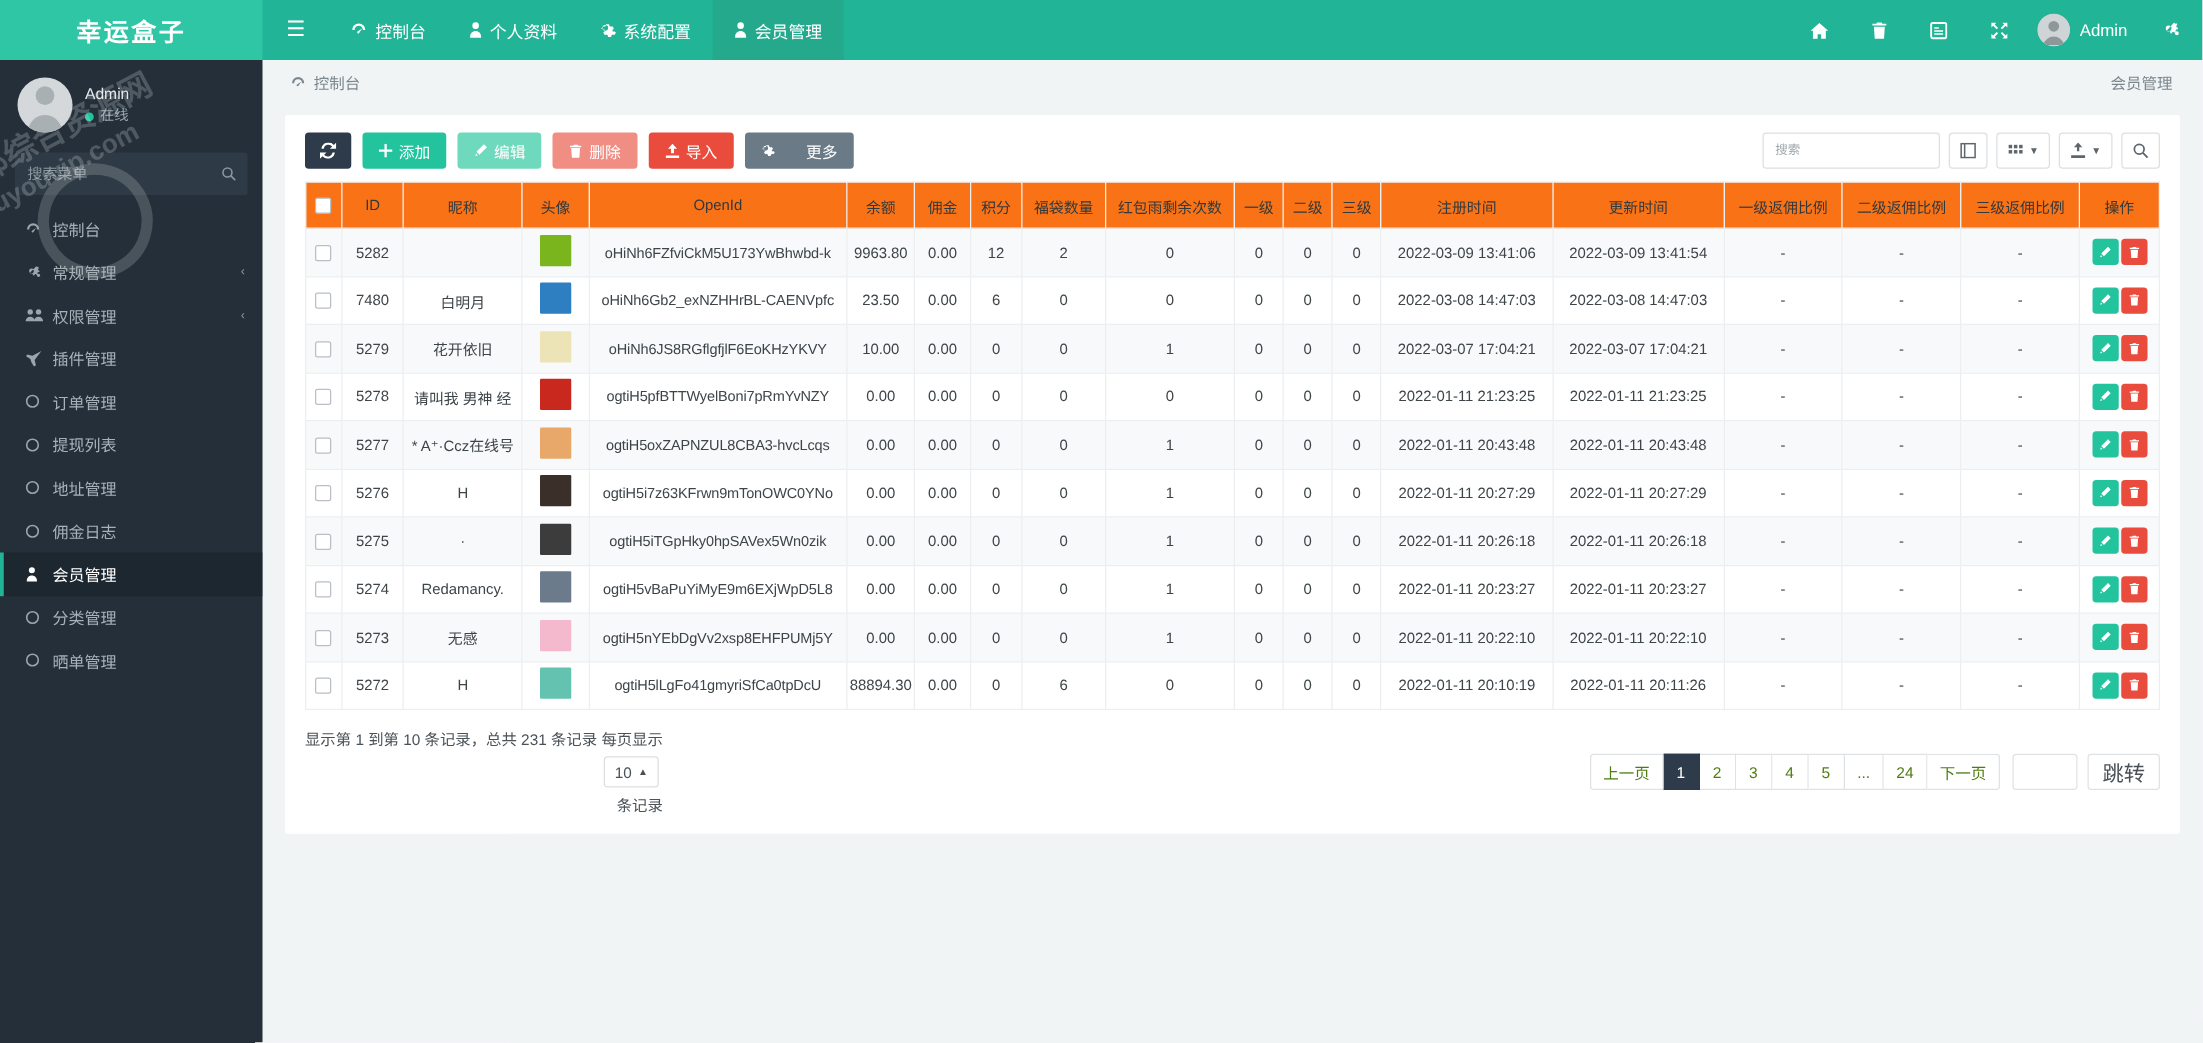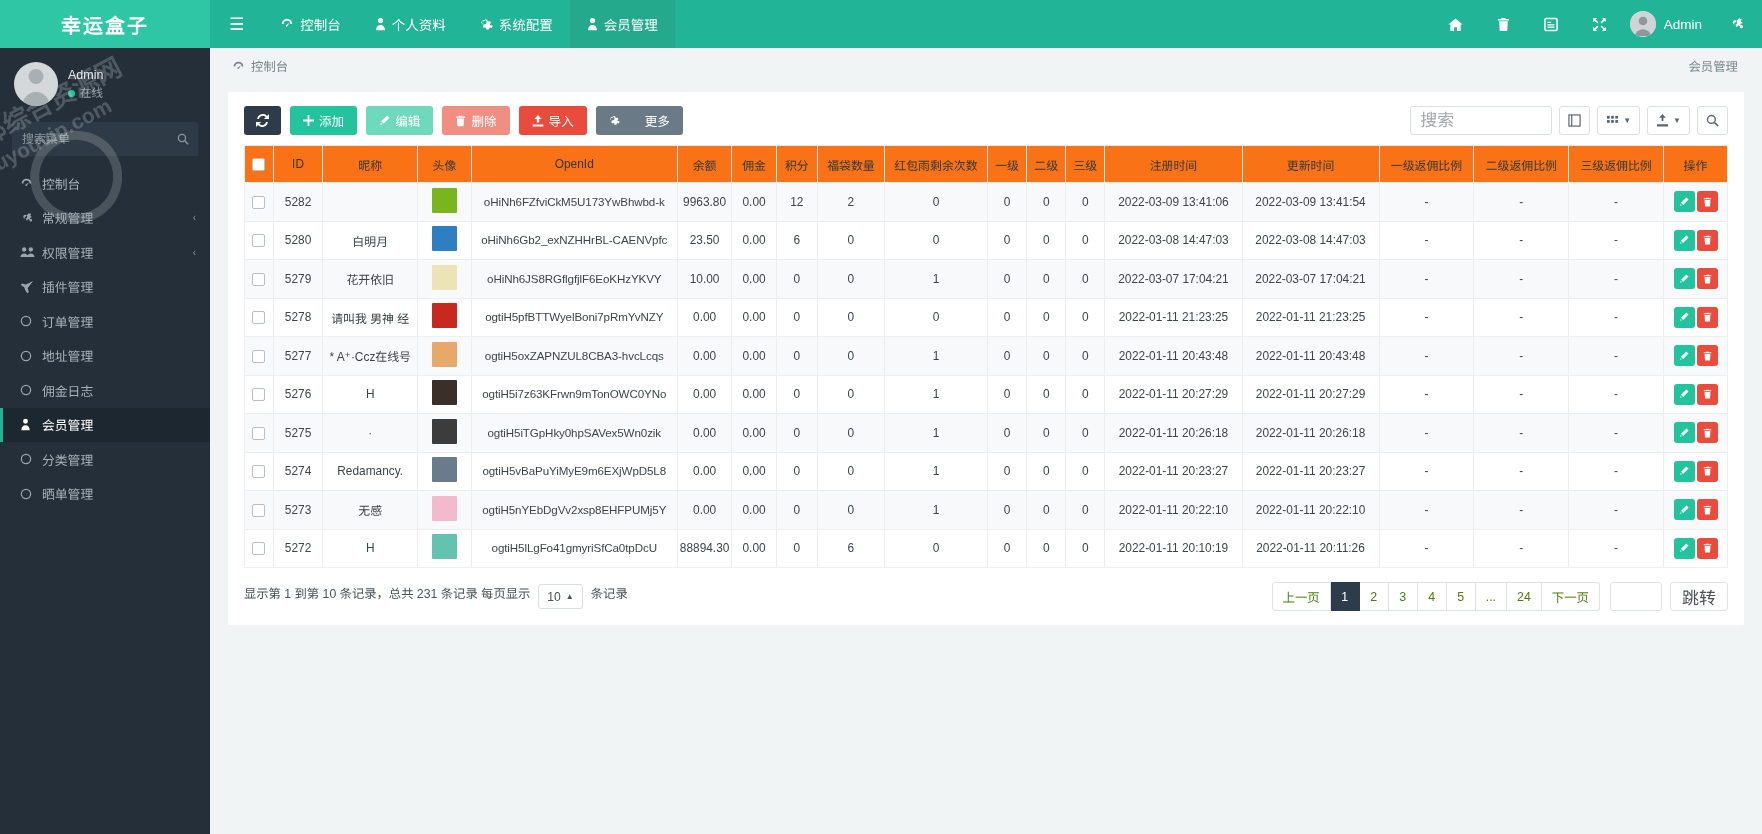--- a/index.html
+++ b/index.html
@@ -106,21 +106,21 @@
   }
   .btn-dark { background: #2e3b4a; padding: 0 12px; }
   .btn-green { background: #22c39d; }
   .btn-green-l { background: #6fd9bd; }
   .btn-red-l { background: #f08e84; }
   .btn-red { background: #e94b3c; }
   .btn-grey { background: #6b7a87; gap: 25px; }
   .tb-right { margin-left: auto; display: flex; align-items: center; gap: 0; }
   .search-box {
     height: 29px; width: 142px; border: 1px solid #dcdfe2; border-radius: 3px;
-    padding: 0 9px; font-size: 17px; color: #3b82f6; font-family: inherit; outline: none; background: #fff;
+    padding: 0 9px; font-size: 10px; color: #3b82f6; font-family: inherit; outline: none; background: #fff;
   }
   .search-box::placeholder { color: #a2a9ad; }
   .icon-btn {
     height: 29px; min-width: 31px; padding: 0 8px; border: 1px solid #dcdfe2; background: #fff;
     display: inline-flex; align-items: center; justify-content: center; gap: 4px;
     color: #5d666c; font-size: 12.5px; cursor: pointer; margin-left: 7px; border-radius: 3px;
   }
   .caret-dn { font-size: 8px; }
 
   
@@ -141,21 +141,21 @@
   .op-btn {
     width: 21px; height: 21px; border: none; border-radius: 3px; color: #fff;
     font-size: 10px; cursor: pointer; display: inline-flex; align-items: center; justify-content: center;
     vertical-align: middle; margin: 0 1px;
   }
   .op-edit { background: #22c39d; }
   .op-del { background: #e94b3c; }
 
   
   .tfoot { display: flex; align-items: center; padding: 14px 16px 6px 16px; }
-  .tfoot-info { font-size: 12.3px; color: #4b5257; display: flex; align-items: flex-start; gap: 5px; }
+  .tfoot-info { font-size: 12.3px; color: #4b5257; display: flex; align-items: flex-end; gap: 5px; flex-direction: column; }
   .pagesize {
     border: 1px solid #dcdfe2; border-radius: 3px; height: 25px; padding: 0 8px;
     display: inline-flex; align-items: center; gap: 5px; font-size: 12.2px; color: #4b5257;
     background: #fff; cursor: pointer; margin: 0 3px;
   }
   .pager { margin-left: auto; display: flex; align-items: center; }
   .pg {
     height: 29px; min-width: 29px; padding: 0 10px; border: 1px solid #dfe2e5; border-left: none;
     background: #fff; color: #4d7c0f; font-size: 12.4px; display: inline-flex;
     align-items: center; justify-content: center; cursor: pointer;
@@ -341,20 +341,29 @@
           <span class="mi-label">插件管理</span>
           <span class="mi-caret"></span>
         </li>
         <li class="menu-item">
           <span class="mi-ico">
             <svg width="12" height="12" viewBox="0 0 14 14">
                 <circle cx="7" cy="7" r="5.4" fill="none" stroke="#9aa6ad" stroke-width="1.5"></circle>
               </svg>
           </span>
           <span class="mi-label">订单管理</span>
+          <span class="mi-caret"></span>
+        </li>
+        <li class="menu-item">
+          <span class="mi-ico">
+            <svg width="12" height="12" viewBox="0 0 14 14">
+                <circle cx="7" cy="7" r="5.4" fill="none" stroke="#9aa6ad" stroke-width="1.5"></circle>
+              </svg>
+          </span>
+          <span class="mi-label">提现列表</span>
           <span class="mi-caret"></span>
         </li>
         <li class="menu-item">
           <span class="mi-ico">
             <svg width="12" height="12" viewBox="0 0 14 14">
                 <circle cx="7" cy="7" r="5.4" fill="none" stroke="#9aa6ad" stroke-width="1.5"></circle>
               </svg>
           </span>
           <span class="mi-label">地址管理</span>
           <span class="mi-caret"></span>
@@ -587,21 +596,21 @@
                     </button><button class="op-btn op-del">
                       <span>
                         <svg width="9" height="10" viewBox="0 0 14 16">
                           <path fill="#fff" d="M5 1h4l.6 1H13v1.6H1V2h3.4zM2.3 4.6h9.4L11 15H3z"></path>
                         </svg>
                       </span>
                     </button></td>
                 </tr>
                 <tr>
                   <td><span class="cb"></span></td>
-                  <td>5280</td>
+                  <td>7480</td>
                   <td>白明月</td>
                   <td><span class="thumb" style="background:#2e7fc1"></span></td>
                   <td><span class="openid">oHiNh6Gb2_exNZHHrBL-CAENVpfc</span></td>
                   <td>23.50</td>
                   <td>0.00</td>
                   <td>6</td>
                   <td>0</td>
                   <td>0</td>
                   <td>0</td>
                   <td>0</td>

